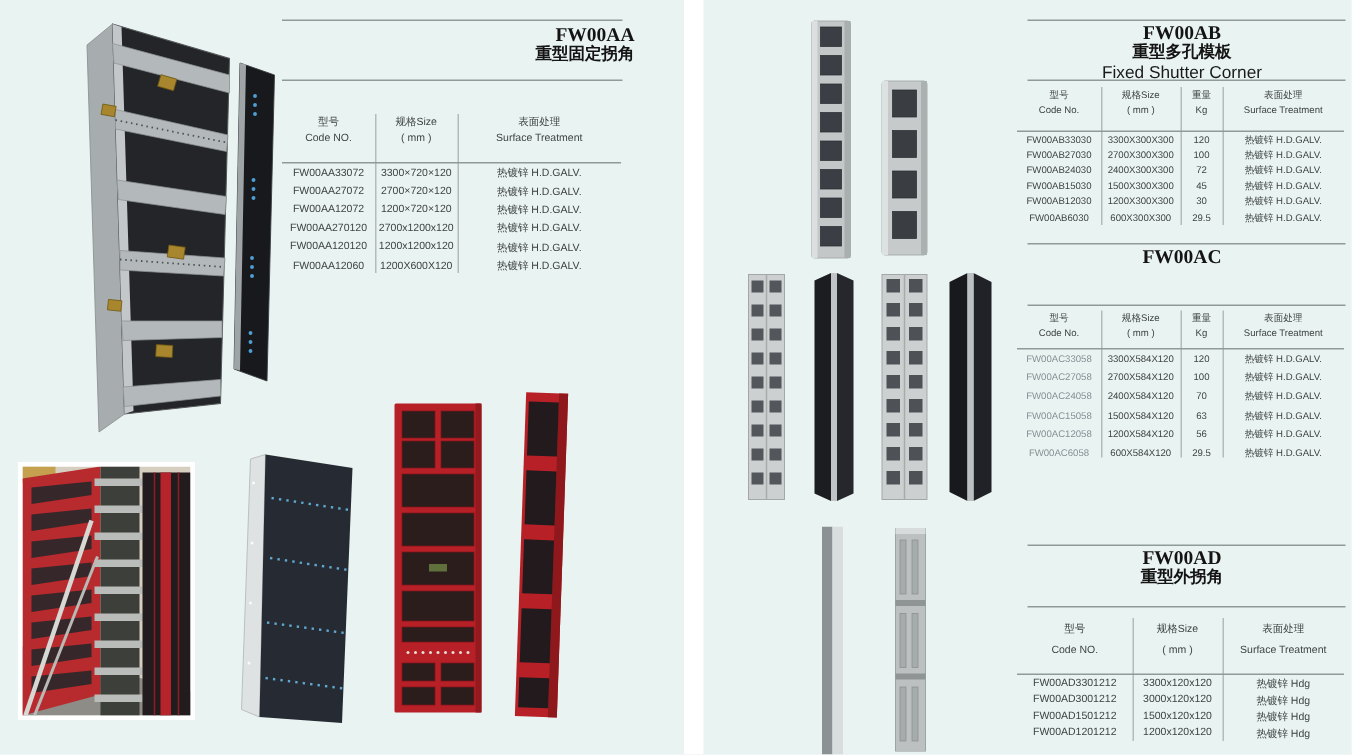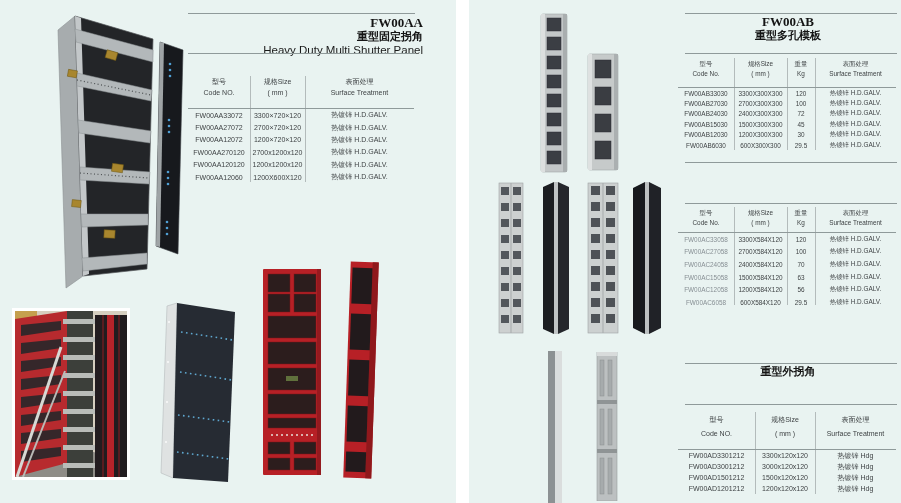--- a/index.html
+++ b/index.html
@@ -201,21 +201,20 @@
         <rect x="12" y="148" width="20" height="36"></rect>
         <rect x="12" y="194" width="20" height="20"></rect>
       </g>
     </g>
   </svg>
 
   <div class="rule" style="left:188px;top:13px;width:227px;"></div>
   <div class="title-block" style="left:196px;top:16px;width:227px;text-align:right;">
     <div class="t-code">FW00AA</div>
     <div class="t-zh">重型固定拐角</div>
-    <div class="t-en">Heavy Duty Multi Shutter Panel</div>
   </div>
   <div class="rule" style="left:188px;top:53px;width:227px;"></div>
 
   <div class="tbl tbl-aa">
     <i class="vline" style="left:62px;"></i>
     <i class="vline" style="left:117px;"></i>
     <div class="thead">
       <div class="th c1">
         <div>型号</div>
           <div>Code NO.</div>
@@ -369,20 +368,21 @@
         <rect x="13" y="57" width="4" height="36"></rect>
       <rect x="5" y="106" width="4" height="36"></rect>
         <rect x="13" y="106" width="4" height="36"></rect>
     </g>
   </svg>
 
   <div class="rule" style="left:216px;top:13px;width:212px;"></div>
   <div class="title-block" style="left:207px;top:15px;width:224px;">
     <div class="t-code">FW00AB</div>
     <div class="t-zh">重型多孔模板</div>
+    <div class="t-en">Fixed Shutter Corner</div>
   </div>
   <div class="rule" style="left:216px;top:53px;width:212px;"></div>
 
   <div class="tbl tbl-ab" style="left:209px;top:56px;">
     <i class="vline" style="left:56px;"></i>
     <i class="vline" style="left:109px;"></i>
     <i class="vline" style="left:137px;"></i>
     <div class="thead">
       <div class="th c1">
         <div>型号</div>
@@ -437,20 +437,21 @@
           <div class="tcell c1">FW00AB6030</div>
           <div class="tcell c2">600X300X300</div>
           <div class="tcell c3">29.5</div>
           <div class="tcell c4">热镀锌 H.D.GALV.</div>
         </div>
       </div>
   </div>
 
   <div class="rule" style="left:216px;top:162px;width:212px;"></div>
   <div class="title-block" style="left:207px;top:164px;width:224px;">
+    <div class="t-code">FW00AC</div>
   </div>
   <div class="rule" style="left:216px;top:203px;width:212px;"></div>
 
   <div class="tbl tbl-ac" style="left:209px;top:205px;">
     <i class="vline" style="left:56px;"></i>
     <i class="vline" style="left:109px;"></i>
     <i class="vline" style="left:137px;"></i>
     <div class="thead">
       <div class="th c1">
         <div>型号</div>
@@ -505,20 +506,21 @@
           <div class="tcell c1">FW00AC6058</div>
           <div class="tcell c2">600X584X120</div>
           <div class="tcell c3">29.5</div>
           <div class="tcell c4">热镀锌 H.D.GALV.</div>
         </div>
       </div>
   </div>
 
   <div class="rule" style="left:216px;top:363px;width:212px;"></div>
   <div class="title-block" style="left:207px;top:365px;width:224px;">
+    <div class="t-code">FW00AD</div>
     <div class="t-zh">重型外拐角</div>
   </div>
   <div class="rule" style="left:216px;top:404px;width:212px;"></div>
 
   <div class="tbl tbl-ad" style="left:209px;top:410px;">
     <i class="vline" style="left:77px;"></i>
     <i class="vline" style="left:137px;"></i>
     <div class="thead">
       <div class="th c1">
         <div>型号</div>

